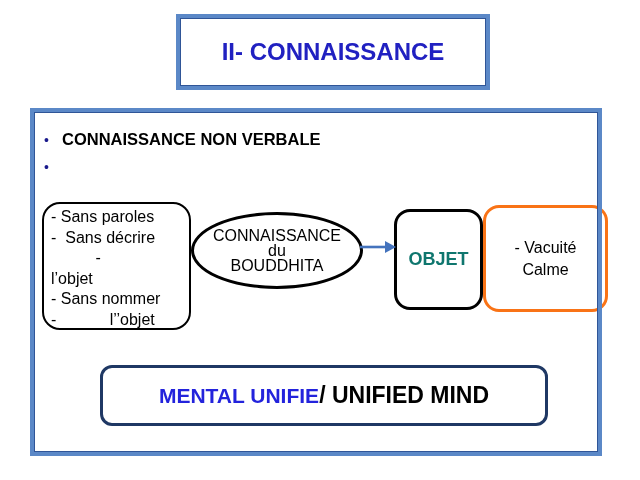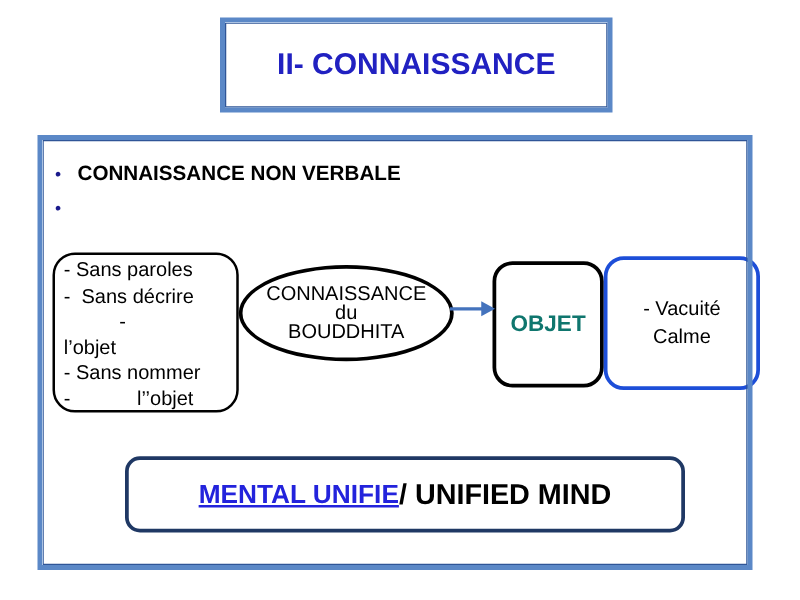--- a/index.html
+++ b/index.html
@@ -129,21 +129,21 @@
   .objet-label {
     font-weight: bold;
     font-size: 18px;
     color: #0f766e;
   }
   
   .right-box {
     position: absolute;
     left: 483px; top: 205px;
     width: 119px; height: 101px;
-    border: 3px solid #1d4ed8;
+    border: 3px solid #f97316;
     border-radius: 16px;
     background: #ffffff;
     z-index: 2;
     display: flex;
     flex-direction: column;
     justify-content: center;
     align-items: center;
     text-align: left;
   }
   .right-box .r-line {
@@ -161,21 +161,20 @@
     background: #ffffff;
     z-index: 2;
     display: flex;
     justify-content: center;
     align-items: center;
   }
   .mental-primary {
     color: #2323dc;
     font-weight: bold;
     font-size: 21px;
-    text-decoration: underline;
   }
   .mental-secondary {
     color: #000000;
     font-weight: bold;
     font-size: 23px;
   }
 </style>
 </head>
 <body>
 

